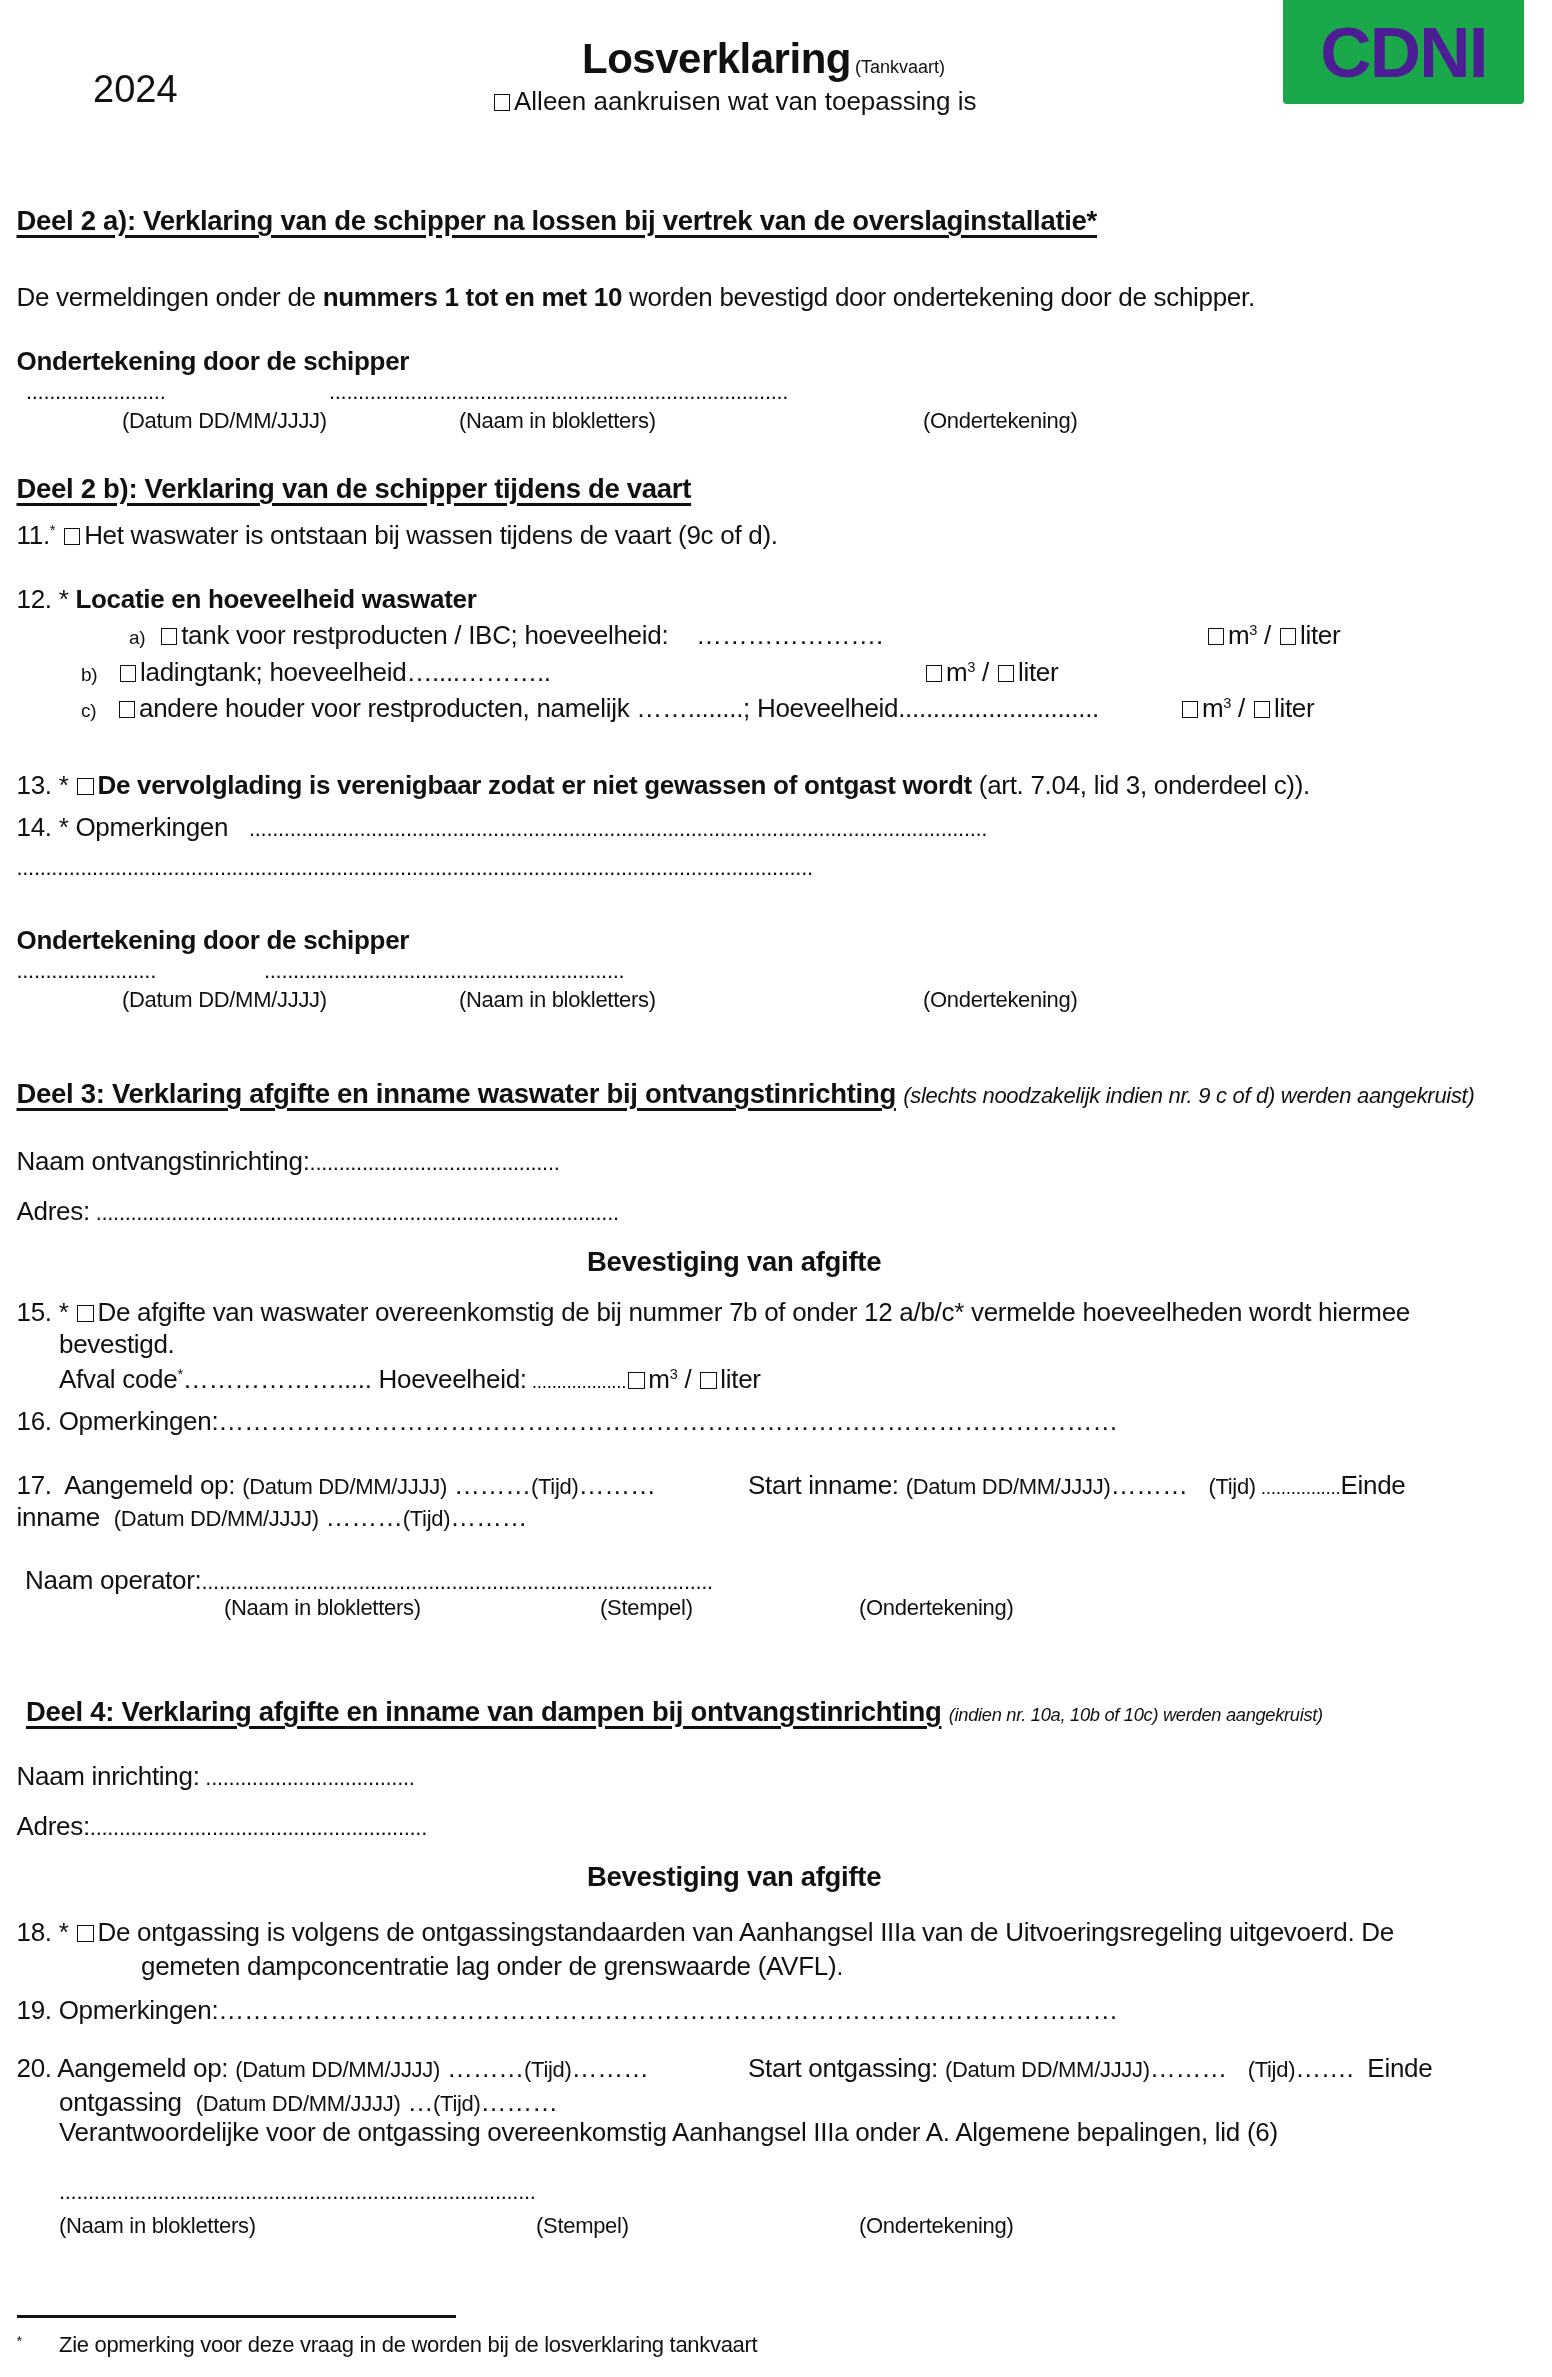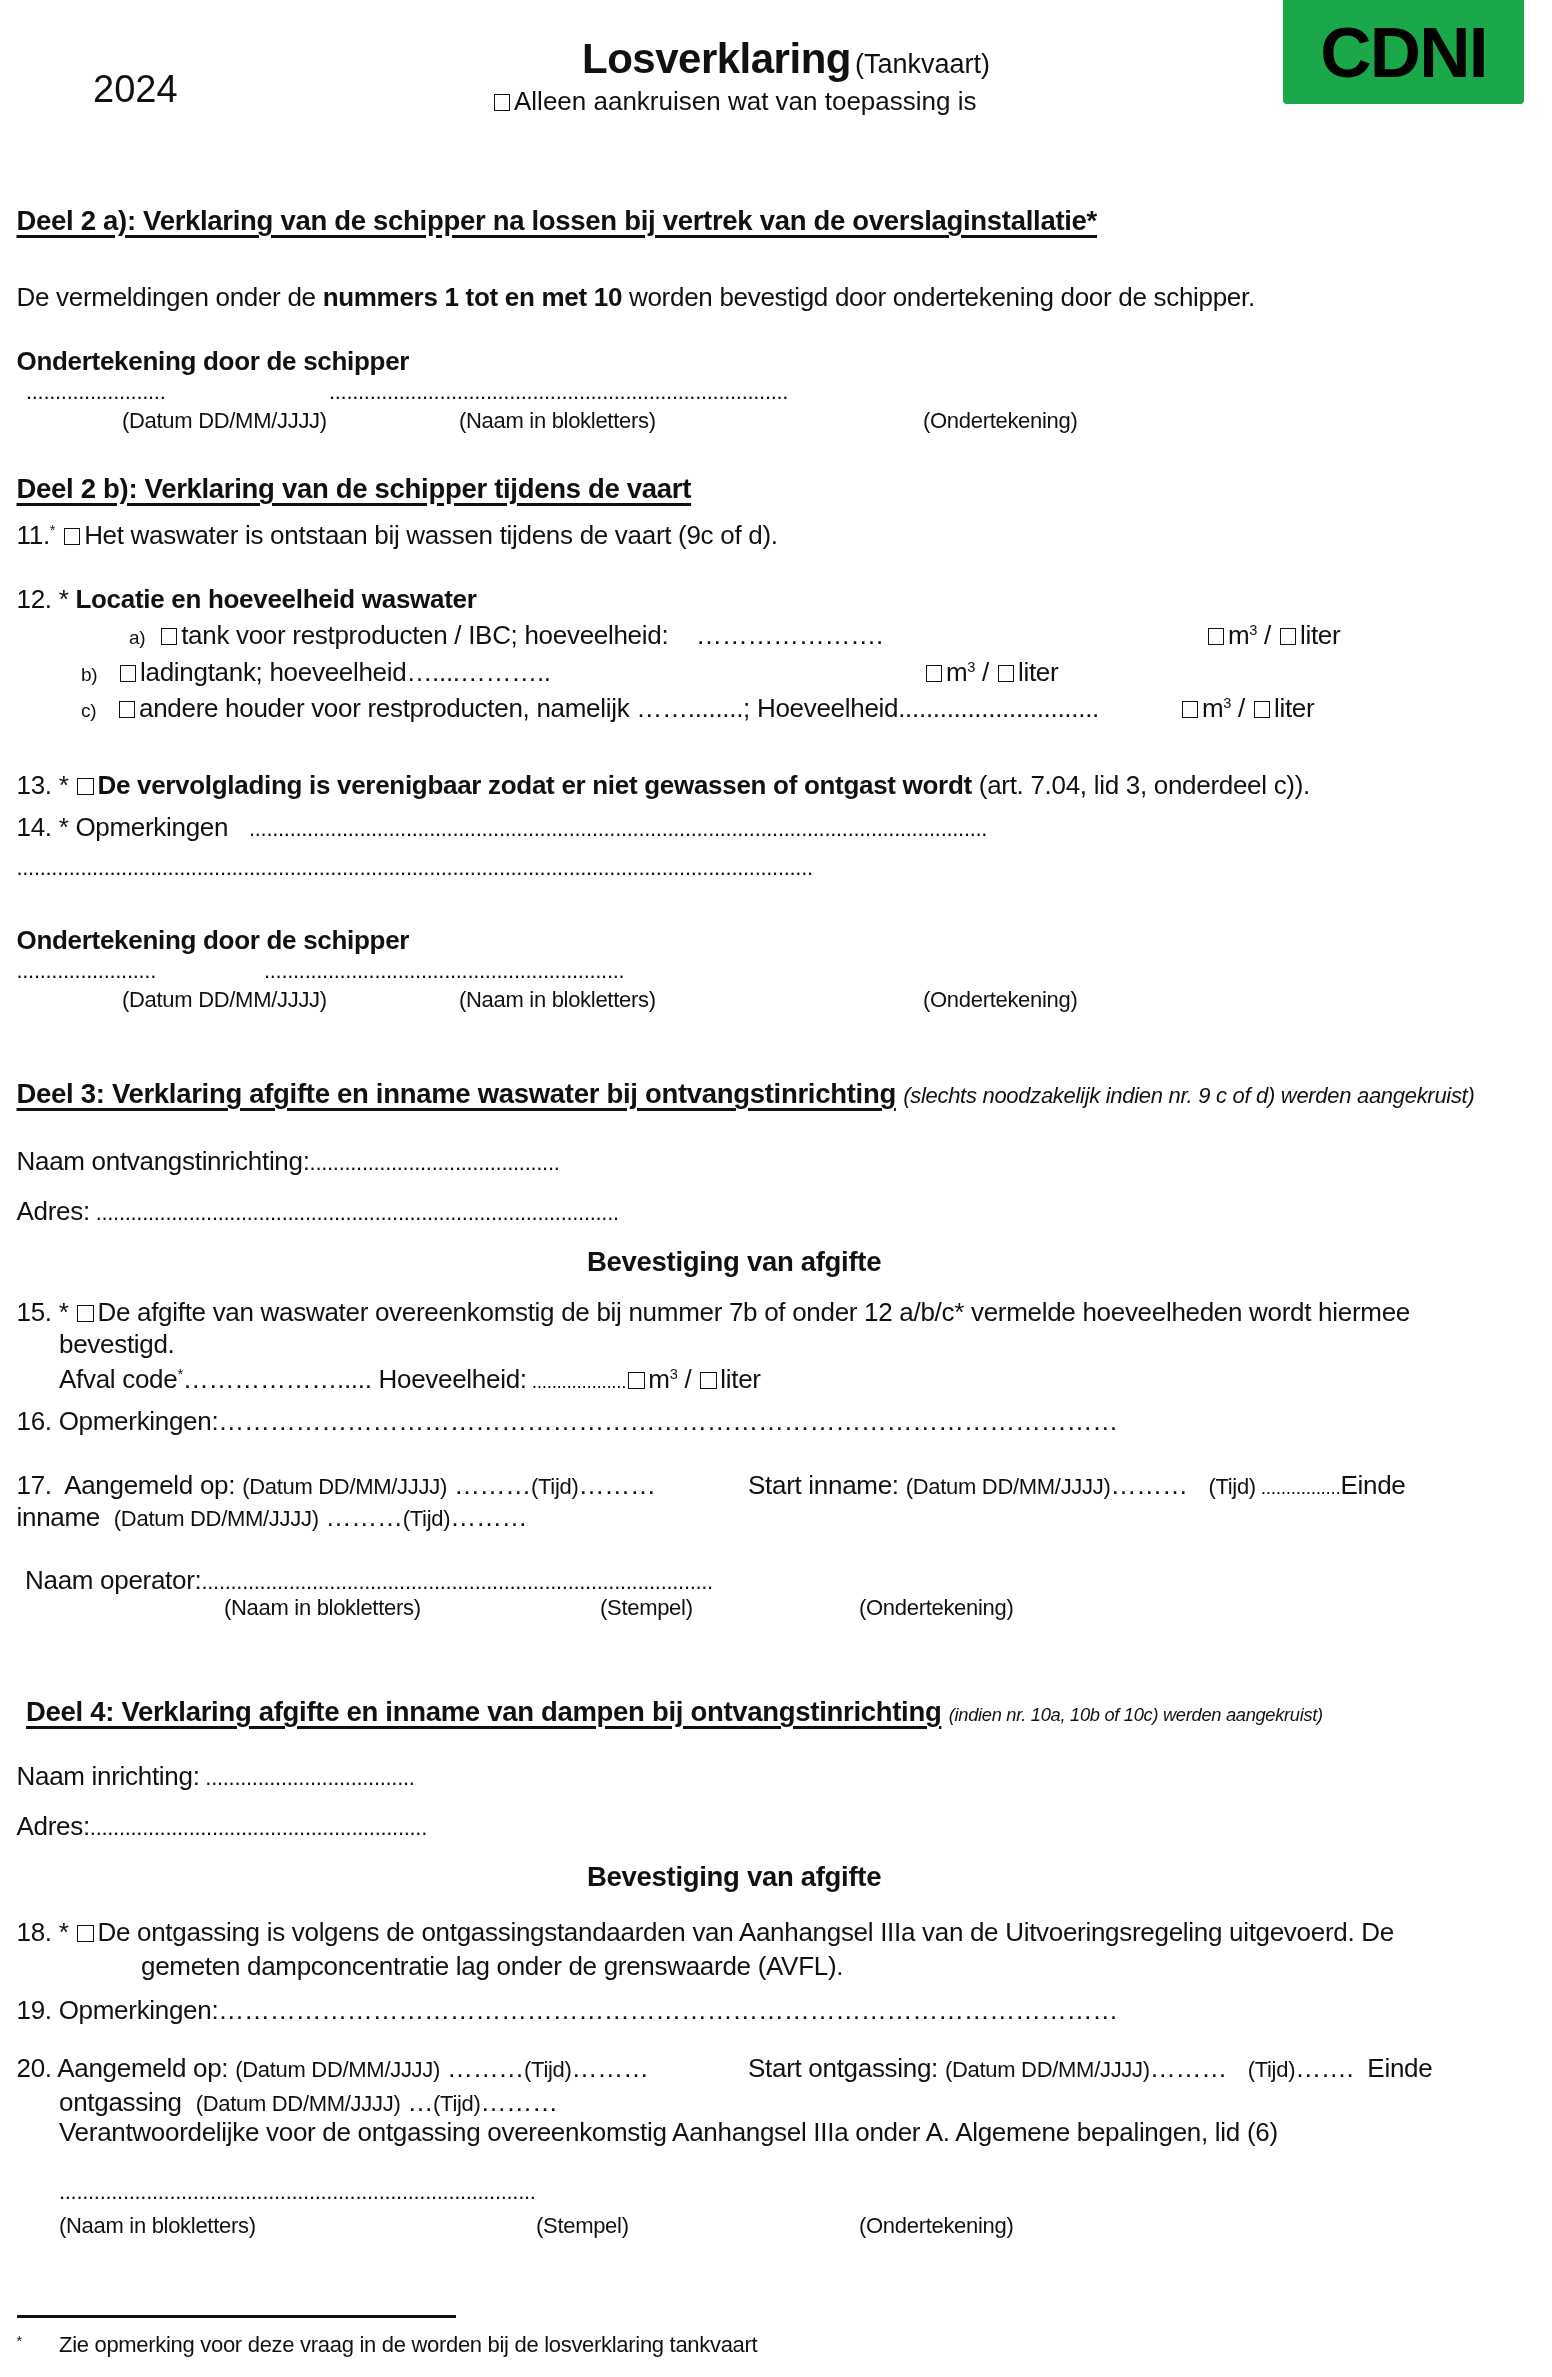--- a/index.html
+++ b/index.html
@@ -9,30 +9,30 @@
   .t { font-size:26px; letter-spacing:-0.3px; }
   .s { font-size:22px; letter-spacing:-0.3px; }
   .xs { font-size:19px; }
   .b { font-weight:bold; }
   .u { text-decoration:underline; text-decoration-thickness:2.7px; text-underline-offset:4.6px; }
   .h { font-size:27.5px; font-weight:bold; letter-spacing:-0.3px; }
   .i { font-style:italic; font-weight:normal; text-decoration:none; display:inline-block; }
   .box { display:inline-block; width:16.5px; height:16.5px; border:1.8px solid #111; box-sizing:border-box; vertical-align:-0.9px; margin:0 3.7px 0 1.8px; background:#fff; }
   .sup { font-size:14.6px; vertical-align:9.2px; }
   .logo { position:absolute; left:1283px; top:0; width:241px; height:104px; background:#1ba84a; border-radius:0 0 3.7px 3.7px; }
-  .logo span { position:absolute; left:0; right:0; top:16.5px; text-align:center; color:#000000; font-weight:bold; font-size:71px; letter-spacing:-1.8px; line-height:1; }
+  .logo span { position:absolute; left:0; right:0; top:16.5px; text-align:center; color:#4c1d95; font-weight:bold; font-size:71px; letter-spacing:-1.8px; line-height:1; }
   .rule { position:absolute; left:16.5px; top:2315px; width:439px; height:2.7px; background:#111; }
 </style>
 </head>
 <body>
 
 <div class="abs" style="left:93px;top:70px;font-size:38px;">2024</div>
 <div class="abs" style="left:582px;top:38px;">
   <span style="font-size:42px;font-weight:bold;letter-spacing:-0.5px;">Losverklaring</span>
-  <span style="font-size:27px;">(Tankvaart)</span>
+  <span style="font-size:18px;">(Tankvaart)</span>
 </div>
 <div class="abs" style="left:492px;top:88px;font-size:26px;">
   <span class="box"></span><span>Alleen aankruisen wat van toepassing is</span>
 </div>
 <div class="logo">
     <span>CDNI</span>
   </div>
 
 <div class="abs h u" style="left:16.5px;top:207px;">Deel 2 a): Verklaring van de schipper na lossen bij vertrek van de overslaginstallatie*</div>
 <div class="abs t" style="left:16.5px;top:284px;">

